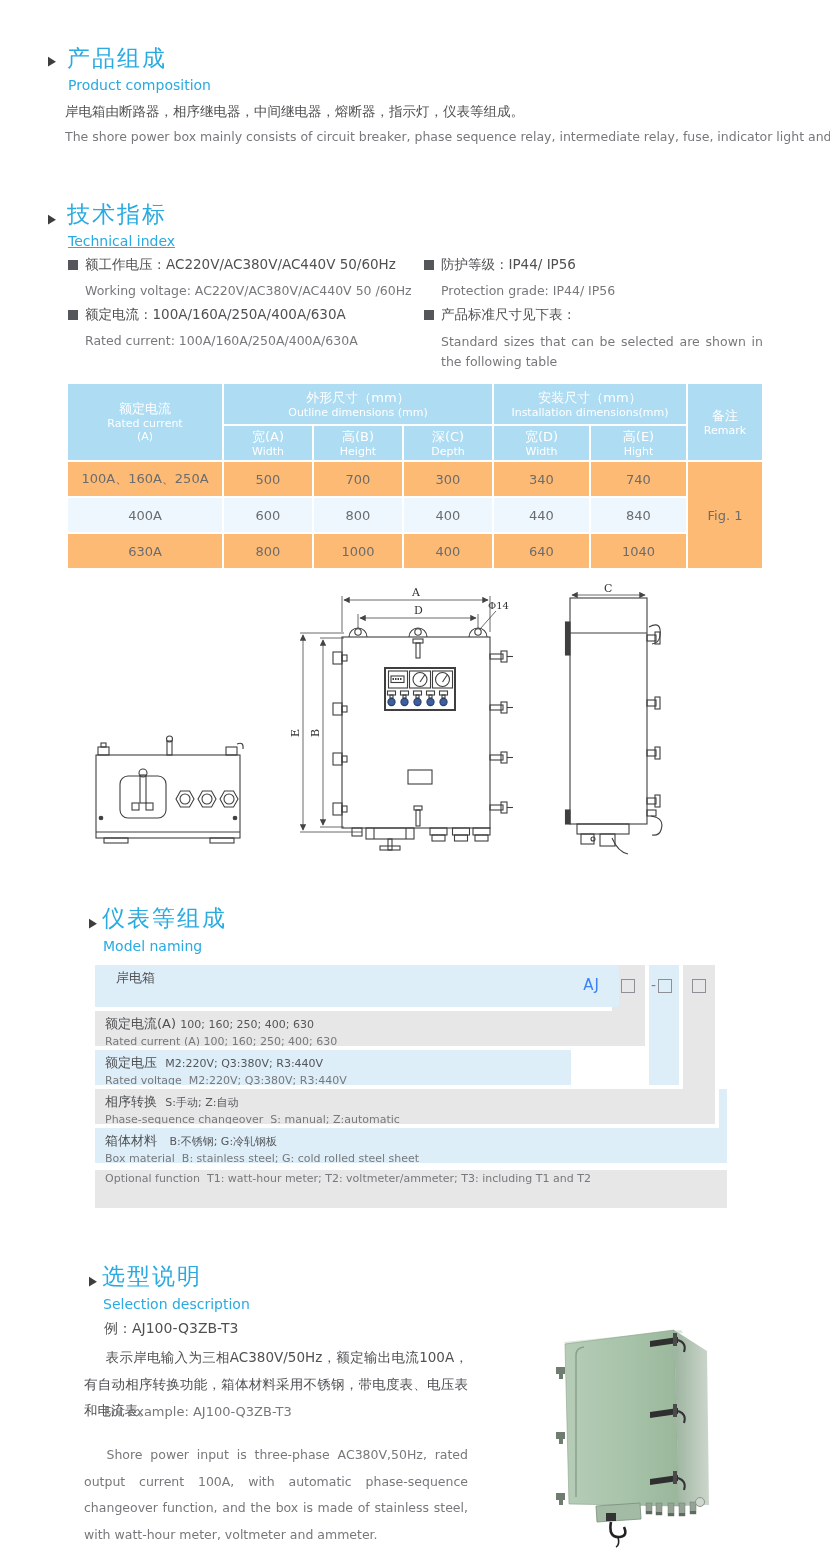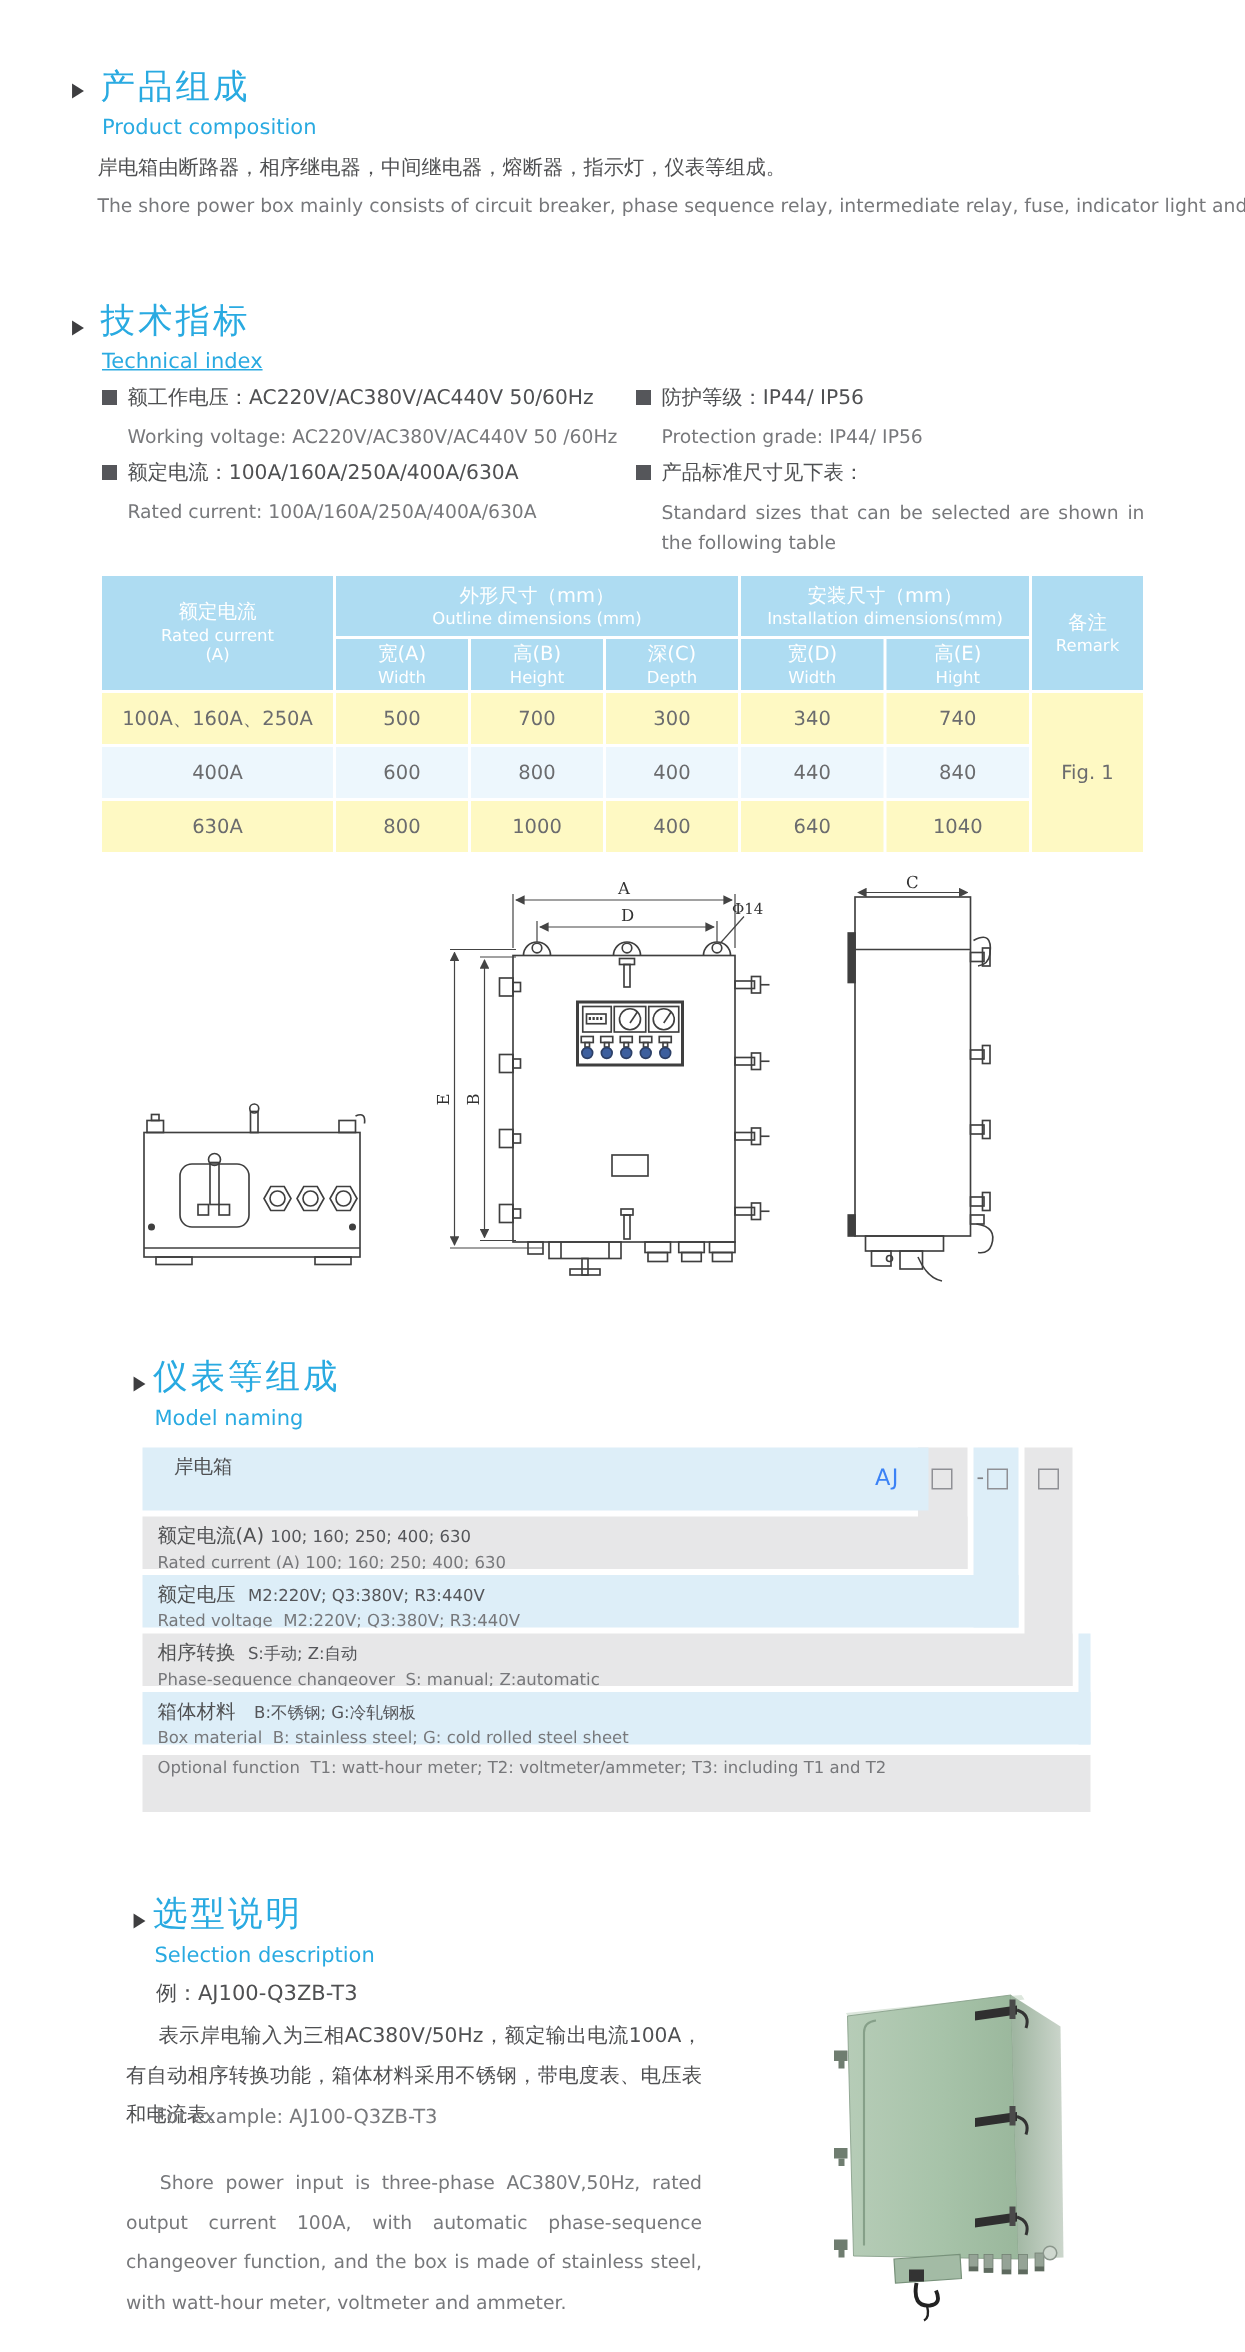--- a/index.html
+++ b/index.html
@@ -14,21 +14,21 @@
   .specline{display:flex;align-items:center;white-space:nowrap;}
   .sq{display:inline-block;width:10px;height:10px;background:#55565a;margin-right:7px;flex:0 0 auto;}
   .sub-en{margin-left:17px;white-space:nowrap;}
   .sub-en.wrap{white-space:normal;width:322px;text-align:justify;line-height:20px;}
   
   table.sizes{border-collapse:separate;border-spacing:2px;table-layout:fixed;}
   table.sizes td{text-align:center;vertical-align:middle;padding:0;}
   td.h{background:#aedcf2;color:#ffffff;}
   .h .l1{font-size:13px;line-height:16px;}
   .h .l2{font-size:11px;line-height:13px;}
-  td.b{background:#fef9c3;color:#6b6c6e;font-size:13px;}
+  td.b{background:#fdba74;color:#6b6c6e;font-size:13px;}
   td.b2{background:#edf7fd;}
   
   .band{position:absolute;overflow:hidden;}
   .blue{background:#ddeef8;}
   .grey{background:#e7e7e8;}
   .band .l-zh{font-size:13px;color:#4f5052;margin:4px 0 0 10px;white-space:nowrap;}
   .band .v{font-size:11px;color:#55565a;}
   .band .l-en{font-size:11px;color:#77787b;margin:2px 0 0 10px;white-space:nowrap;}
   .codebox{position:absolute;width:12px;height:12px;border:1.5px solid #8f9095;background:transparent;}
   .aj{position:absolute;font-size:15px;color:#3b82f6;letter-spacing:1px;}
@@ -340,21 +340,21 @@
     <div class="band grey" style="left:588px;top:0;width:32px;height:159px;"></div>
     <div class="band blue" style="left:624px;top:124px;width:8px;height:74px;"></div>
 
     <div class="band blue" style="left:0;top:0;width:513px;height:42px;padding-left:11px;">
       <div class="l-zh">岸电箱</div>
     </div>
     <div class="band grey" style="left:0;top:46px;width:550px;height:35px;">
       <div class="l-zh"><span>额定电流(A)</span> <span class="v">100; 160; 250; 400; 630</span></div>
       <div class="l-en"><span>Rated current (A)</span> <span>100; 160; 250; 400; 630</span></div>
     </div>
-    <div class="band blue" style="left:0;top:85px;width:584px;height:35px;">
+    <div class="band blue" style="left:0;top:85px;width:476px;height:35px;">
       <div class="l-zh"><span>额定电压</span>&nbsp;&nbsp;<span class="v">M2:220V;  Q3:380V;  R3:440V</span></div>
       <div class="l-en"><span>Rated voltage</span>&nbsp;&nbsp;<span>M2:220V;  Q3:380V;  R3:440V</span></div>
     </div>
     <div class="band grey" style="left:0;top:124px;width:620px;height:35px;">
       <div class="l-zh"><span>相序转换</span>&nbsp;&nbsp;<span class="v">S:手动; Z:自动</span></div>
       <div class="l-en"><span>Phase-sequence changeover</span>&nbsp;&nbsp;<span>S: manual;  Z:automatic</span></div>
     </div>
     <div class="band blue" style="left:0;top:163px;width:632px;height:35px;">
       <div class="l-zh"><span>箱体材料</span>&nbsp;&nbsp;&nbsp;<span class="v">B:不锈钢;  G:冷轧钢板</span></div>
       <div class="l-en"><span>Box material</span>&nbsp;&nbsp;<span>B: stainless steel; G: cold rolled steel sheet</span></div>

